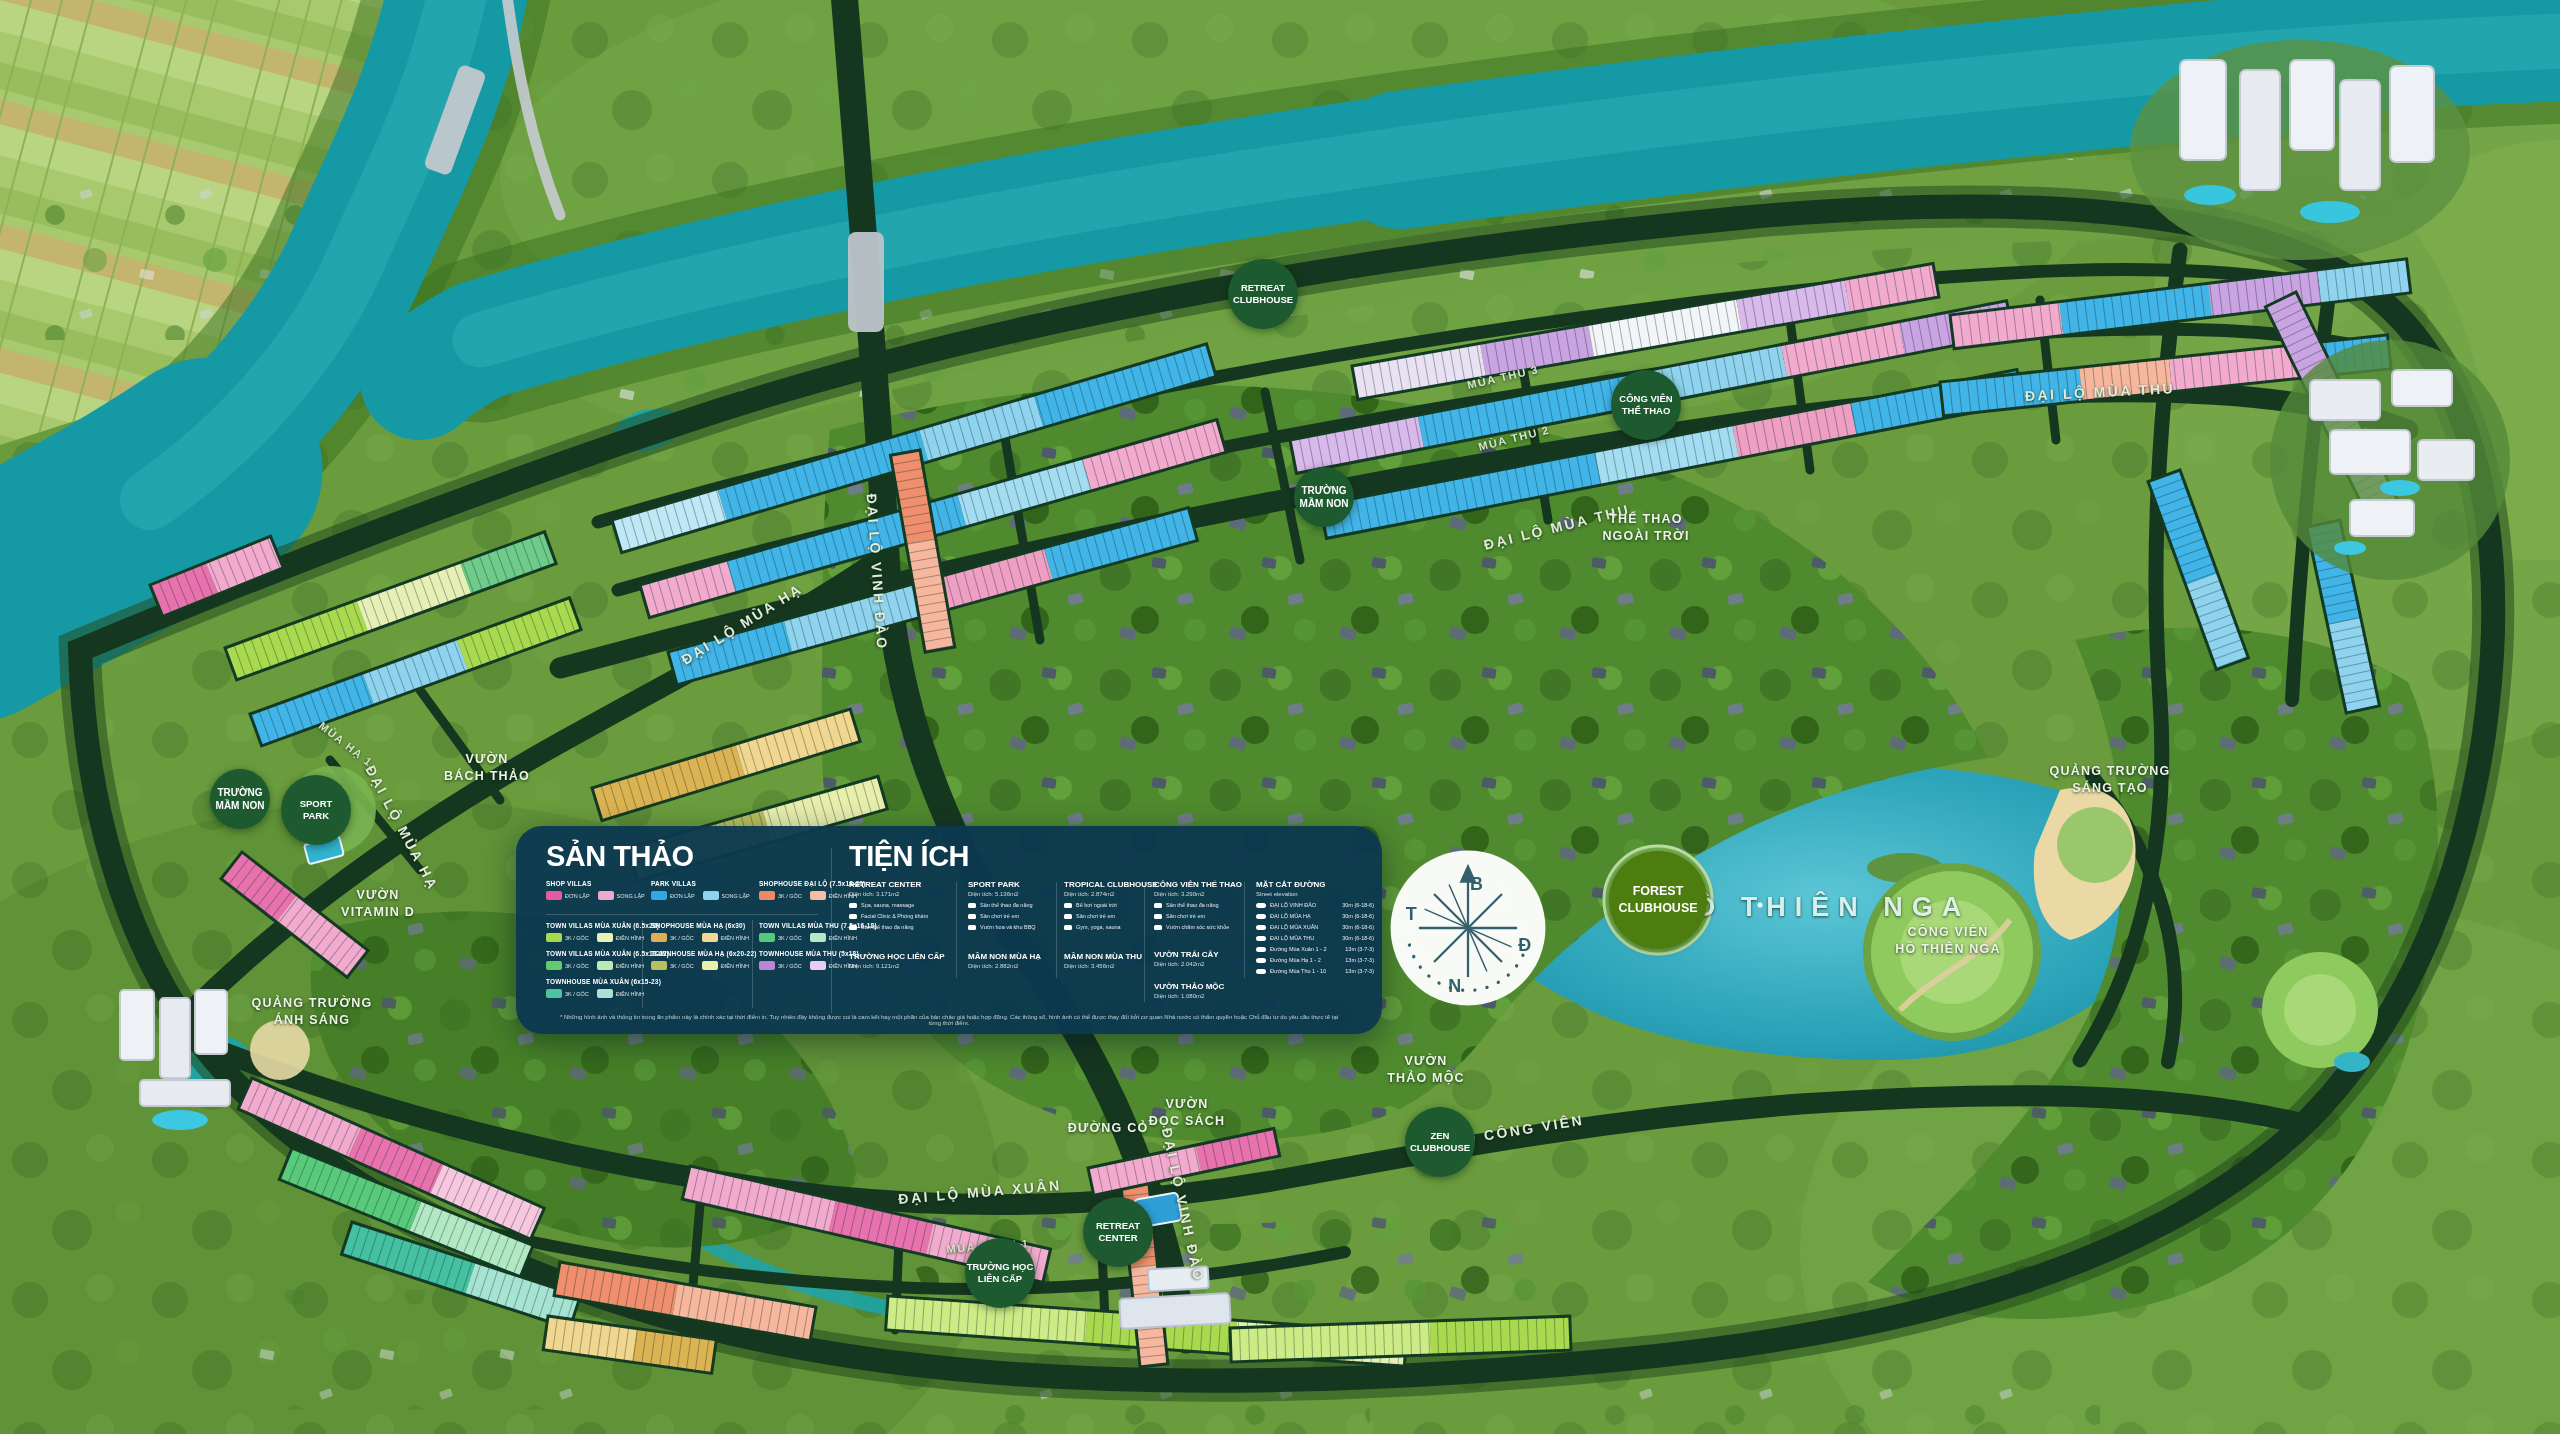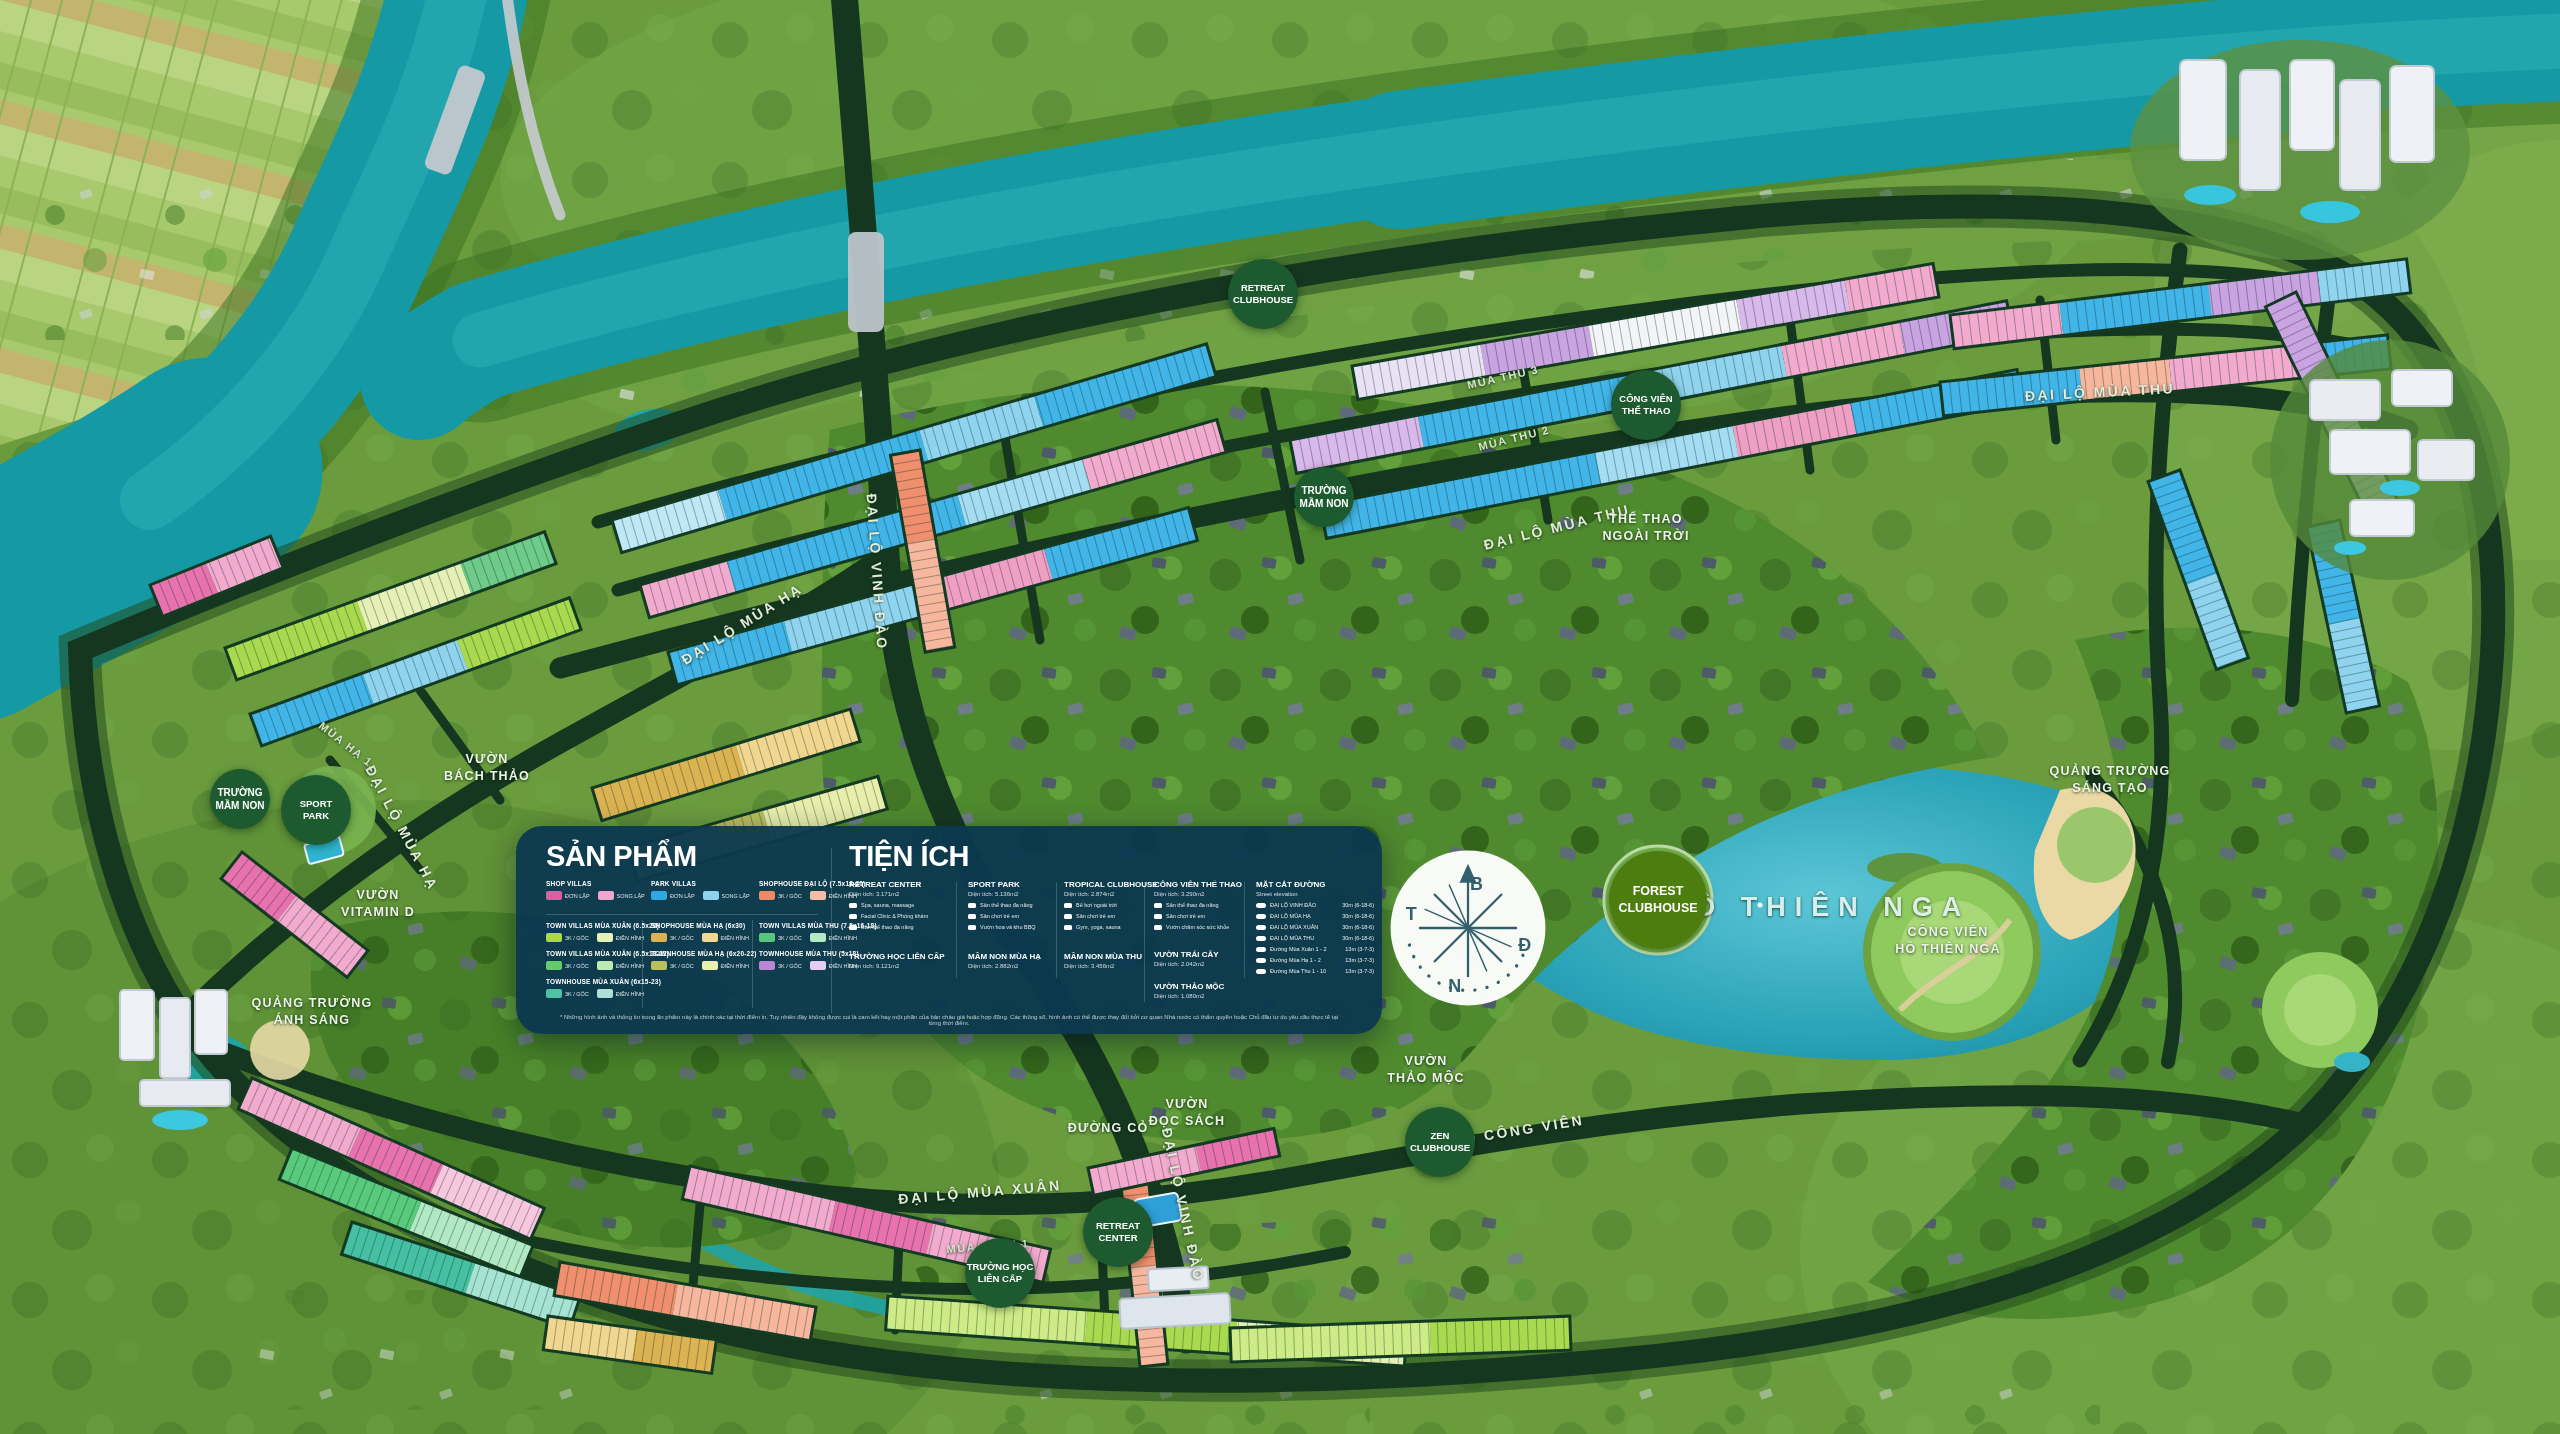--- a/index.html
+++ b/index.html
@@ -444,21 +444,21 @@
 LIÊN CẤP</div>
   <div class="poi sm" style="left:240px;top:799px">TRƯỜNG
 MẦM NON</div>
   <div class="poi sm" style="left:1324px;top:497px">TRƯỜNG
 MẦM NON</div>
   <div class="poi md" style="left:1646px;top:405px">CÔNG VIÊN
 THỂ THAO</div>
 </div>
 
 <div class="legend">
-  <div class="title" style="left:30px;top:14px">SẢN PHẨM</div>
+  <div class="title" style="left:30px;top:14px">SẢN THẢO</div>
   <div class="title" style="left:333px;top:14px">TIỆN ÍCH</div>
 
   <div class="sep" style="left:315px;top:22px;width:1px;height:165px"></div>
   <div class="sep" style="left:126px;top:94px;width:1px;height:88px"></div>
   <div class="sep" style="left:236px;top:94px;width:1px;height:88px"></div>
   <div class="sep" style="left:30px;top:88px;width:272px;height:1px"></div>
   <div class="sep" style="left:440px;top:56px;width:1px;height:96px"></div>
   <div class="sep" style="left:540px;top:56px;width:1px;height:96px"></div>
   <div class="sep" style="left:628px;top:56px;width:1px;height:120px"></div>
   <div class="sep" style="left:728px;top:56px;width:1px;height:96px"></div>

